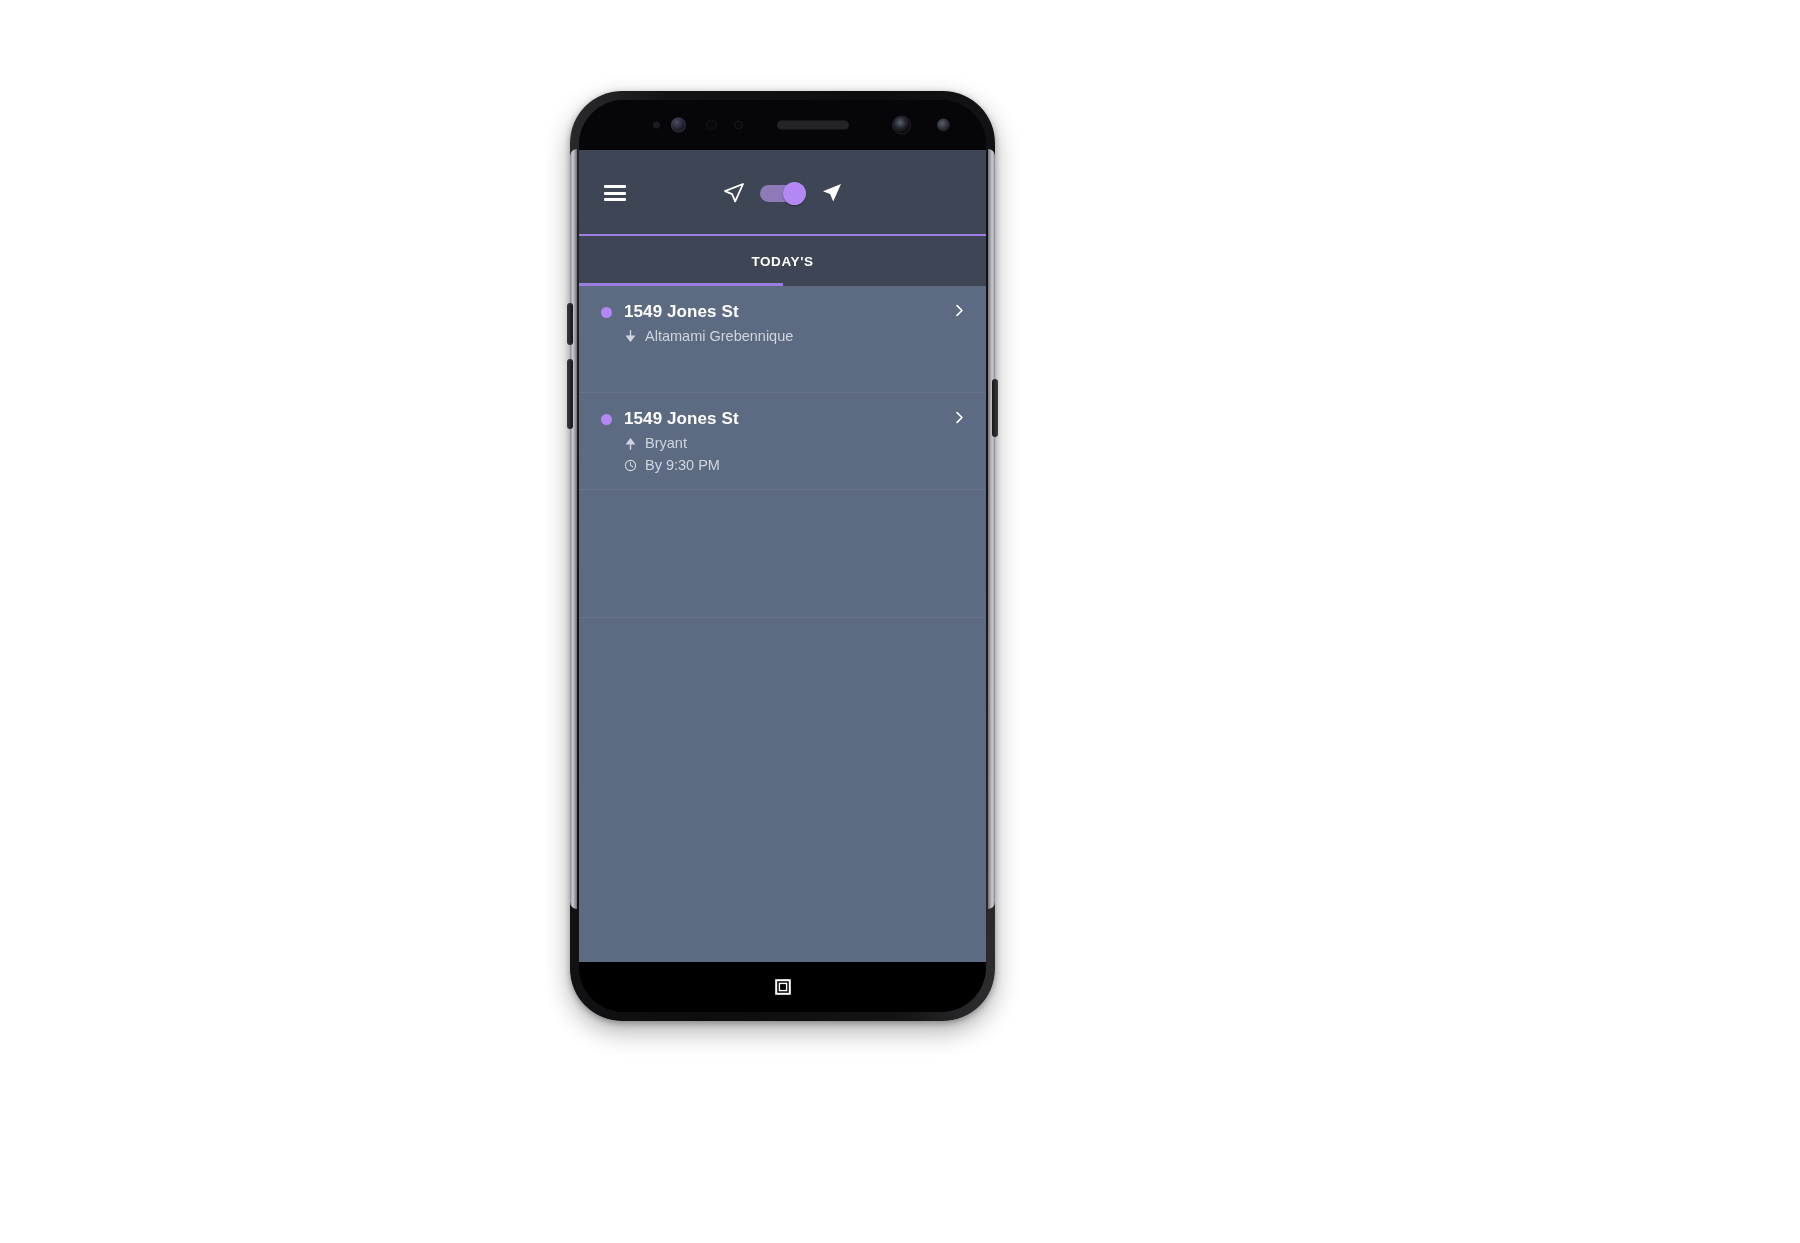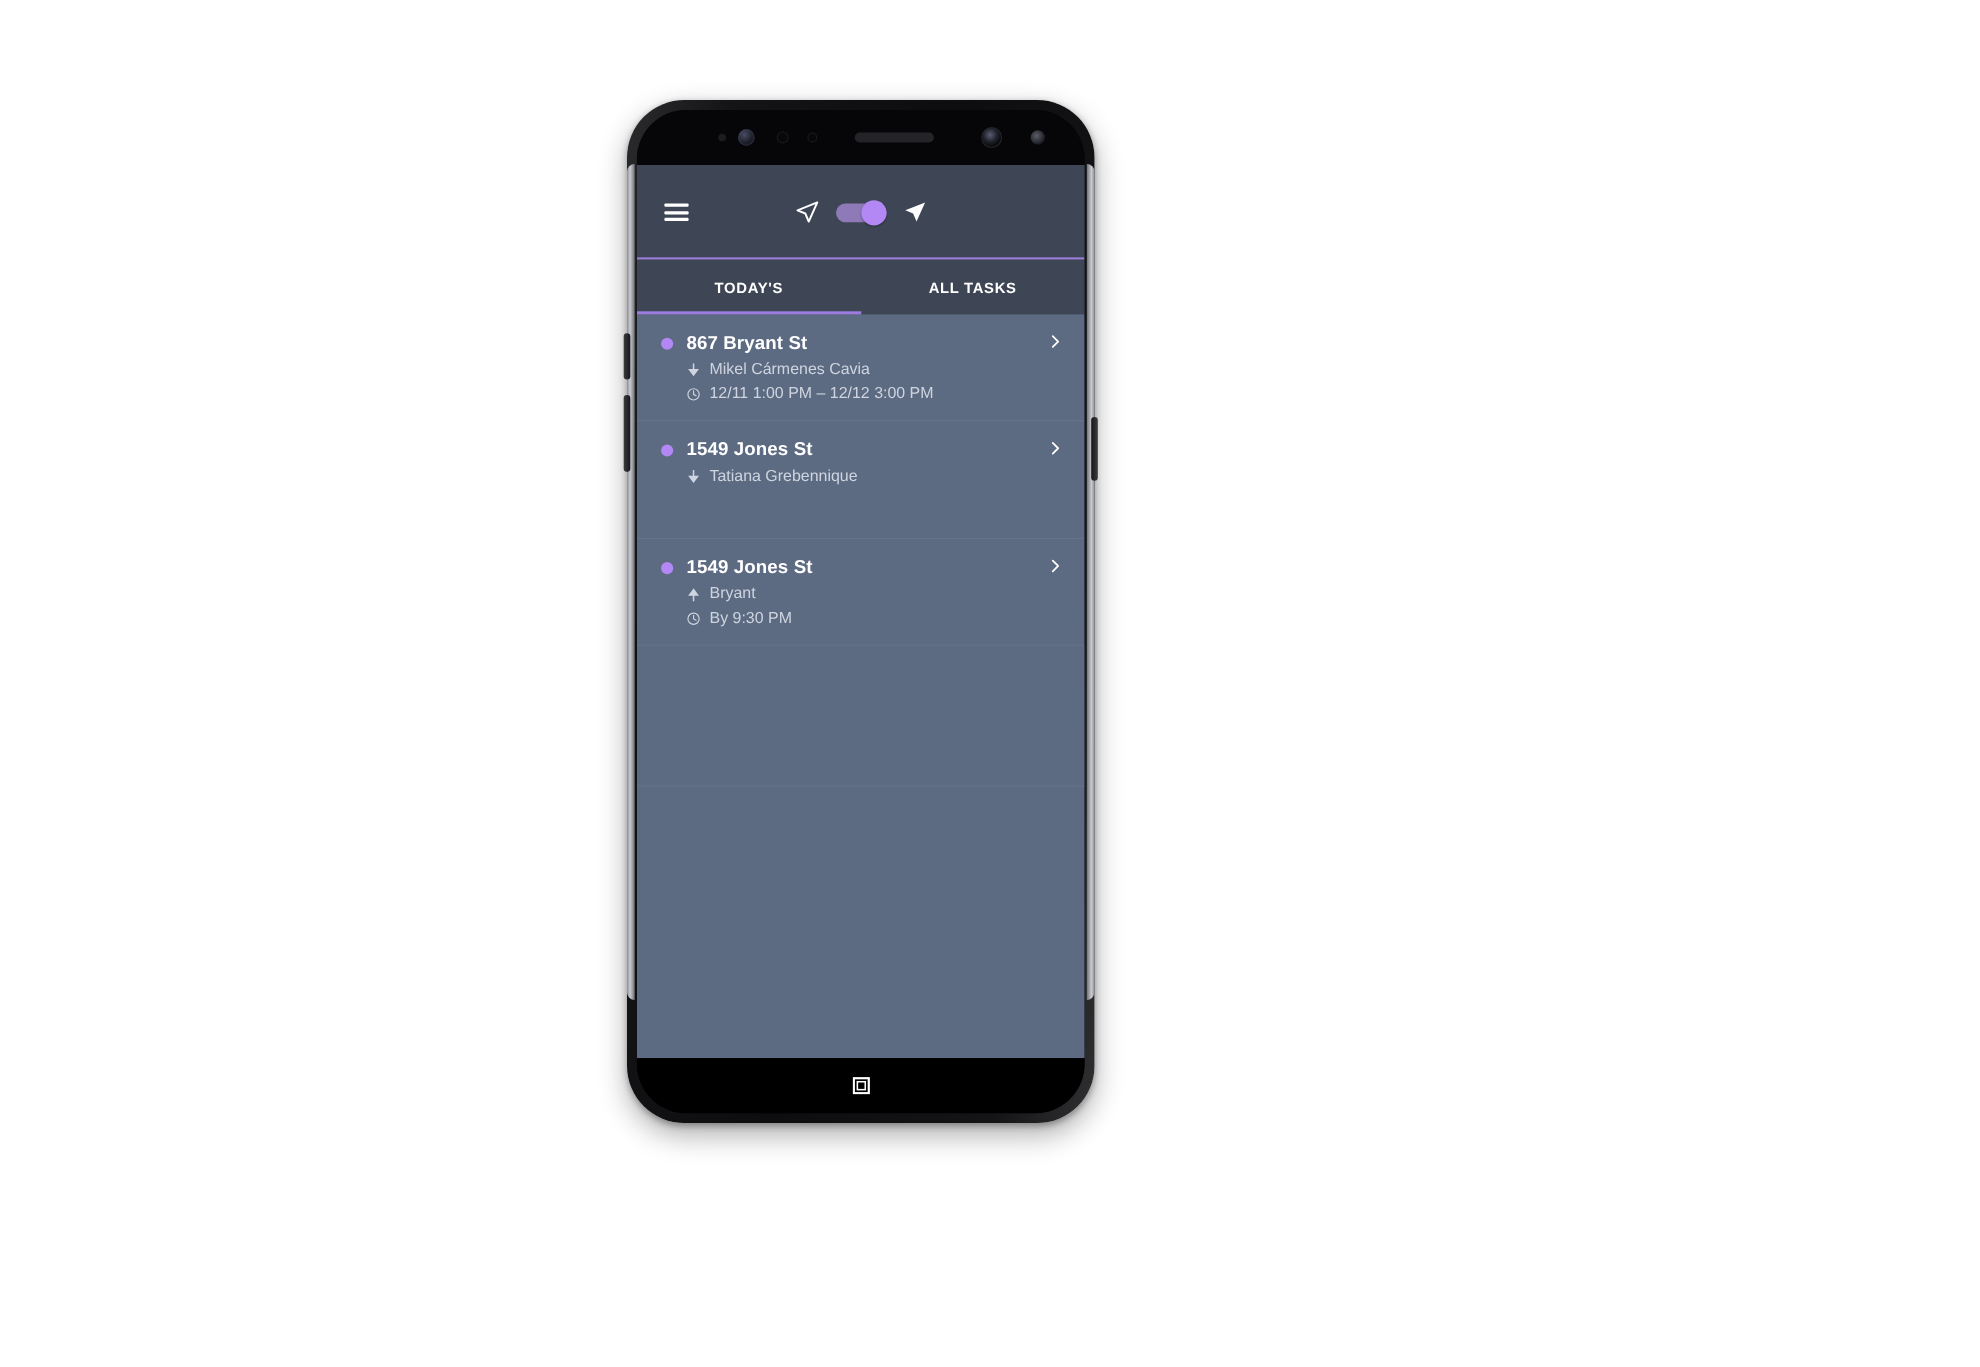--- a/index.html
+++ b/index.html
@@ -304,59 +304,36 @@
             <svg class="arrow-icon" viewBox="0 0 24 24">
               <path d="M21 3 L3 10.2 L10.1 13.1 L13.2 20.4 Z" fill="#ffffff"></path>
             </svg>
           </div>
 
           <div class="appbar-accent"></div>
         </div>
 
         <div class="tabs">
           <div class="tab">TODAY'S</div>
-          <div class="tab">ALL TASKS</div>
           <div class="tab-indicator"></div>
         </div>
 
         <div class="task-list">
 
-          <div class="task-item">
+
+          <div class="task-item" style="padding-bottom:48px;">
             <div class="task-title-row">
               <div class="status-dot"></div>
-              <div class="task-title">867 Bryant St</div>
+              <div class="task-title">1549 Jones St</div>
             </div>
             <div class="task-sub">
               <svg class="dir-icon" viewBox="0 0 16 16">
                 <path d="M8 1 L8 10 M8 13.5 L3.6 7.6 L12.4 7.6 Z" stroke="#cfd5e0" stroke-width="1.7" fill="#cfd5e0" stroke-linecap="round"></path>
               </svg>
-              <div class="task-sub-text">Mikel Cármenes Cavia</div>
-            </div>
-            <div class="task-sub">
-              <svg class="clock-icon" viewBox="0 0 16 16">
-                <circle cx="8" cy="8" r="6.3" fill="none" stroke="#cfd5e0" stroke-width="1.3"></circle>
-                <path d="M8 4.2 L8 8 L10.8 9.6" fill="none" stroke="#cfd5e0" stroke-width="1.3" stroke-linecap="round"></path>
-              </svg>
-              <div class="task-sub-text">12/11 1:00 PM – 12/12 3:00 PM</div>
-            </div>
-            <svg class="chevron" viewBox="0 0 16 16">
-              <path d="M5 2 L11 8 L5 14" fill="none" stroke="#ffffff" stroke-width="2" stroke-linecap="round" stroke-linejoin="round"></path>
-            </svg>
-          </div>
-
-          <div class="task-item" style="padding-bottom:48px;">
-            <div class="task-title-row">
-              <div class="status-dot"></div>
-              <div class="task-title">1549 Jones St</div>
-            </div>
-            <div class="task-sub">
-              <svg class="dir-icon" viewBox="0 0 16 16">
-                <path d="M8 1 L8 10 M8 13.5 L3.6 7.6 L12.4 7.6 Z" stroke="#cfd5e0" stroke-width="1.7" fill="#cfd5e0" stroke-linecap="round"></path>
-              </svg>
-              <div class="task-sub-text">Tatiana Grebennique</div>
+              <div class="task-sub-text">Altamami Grebennique</div>
             </div>
             <svg class="chevron" viewBox="0 0 16 16">
               <path d="M5 2 L11 8 L5 14" fill="none" stroke="#ffffff" stroke-width="2" stroke-linecap="round" stroke-linejoin="round"></path>
             </svg>
           </div>
 
 
           <div class="task-item">
             <div class="task-title-row">
               <div class="status-dot"></div>

